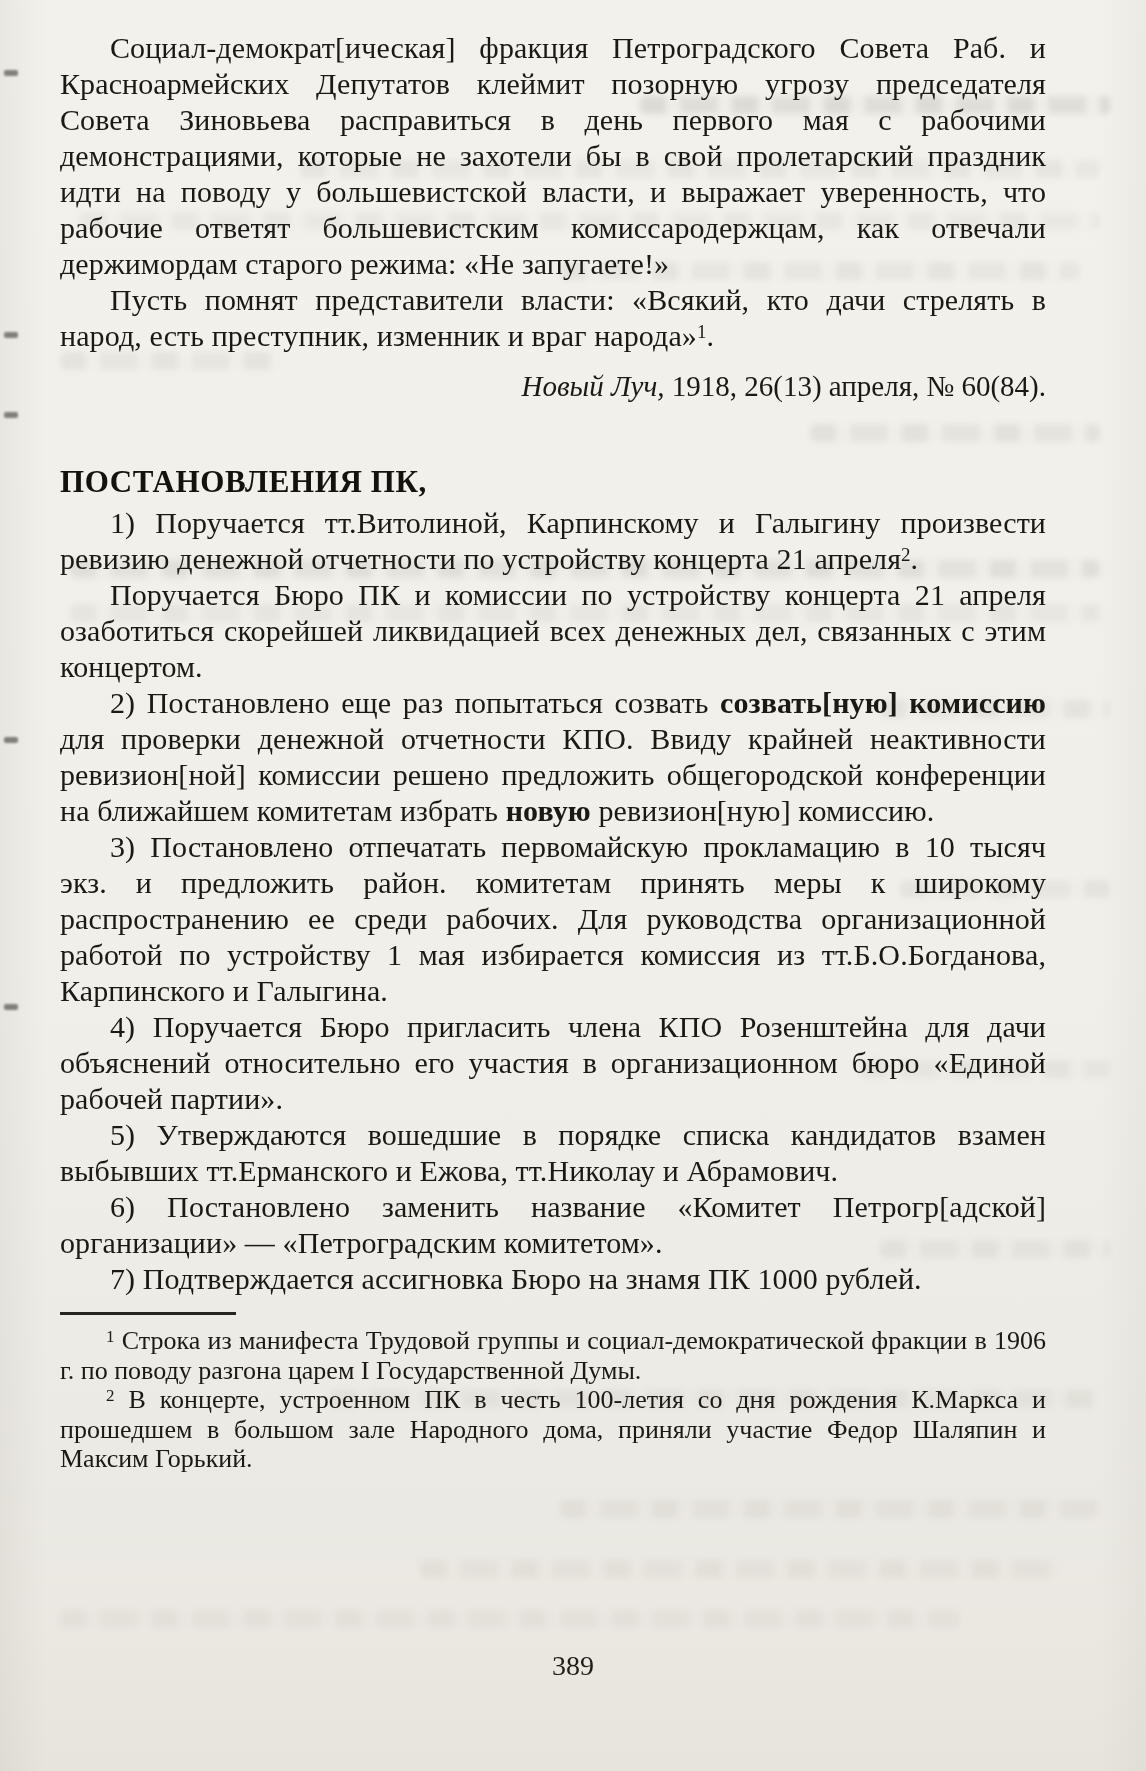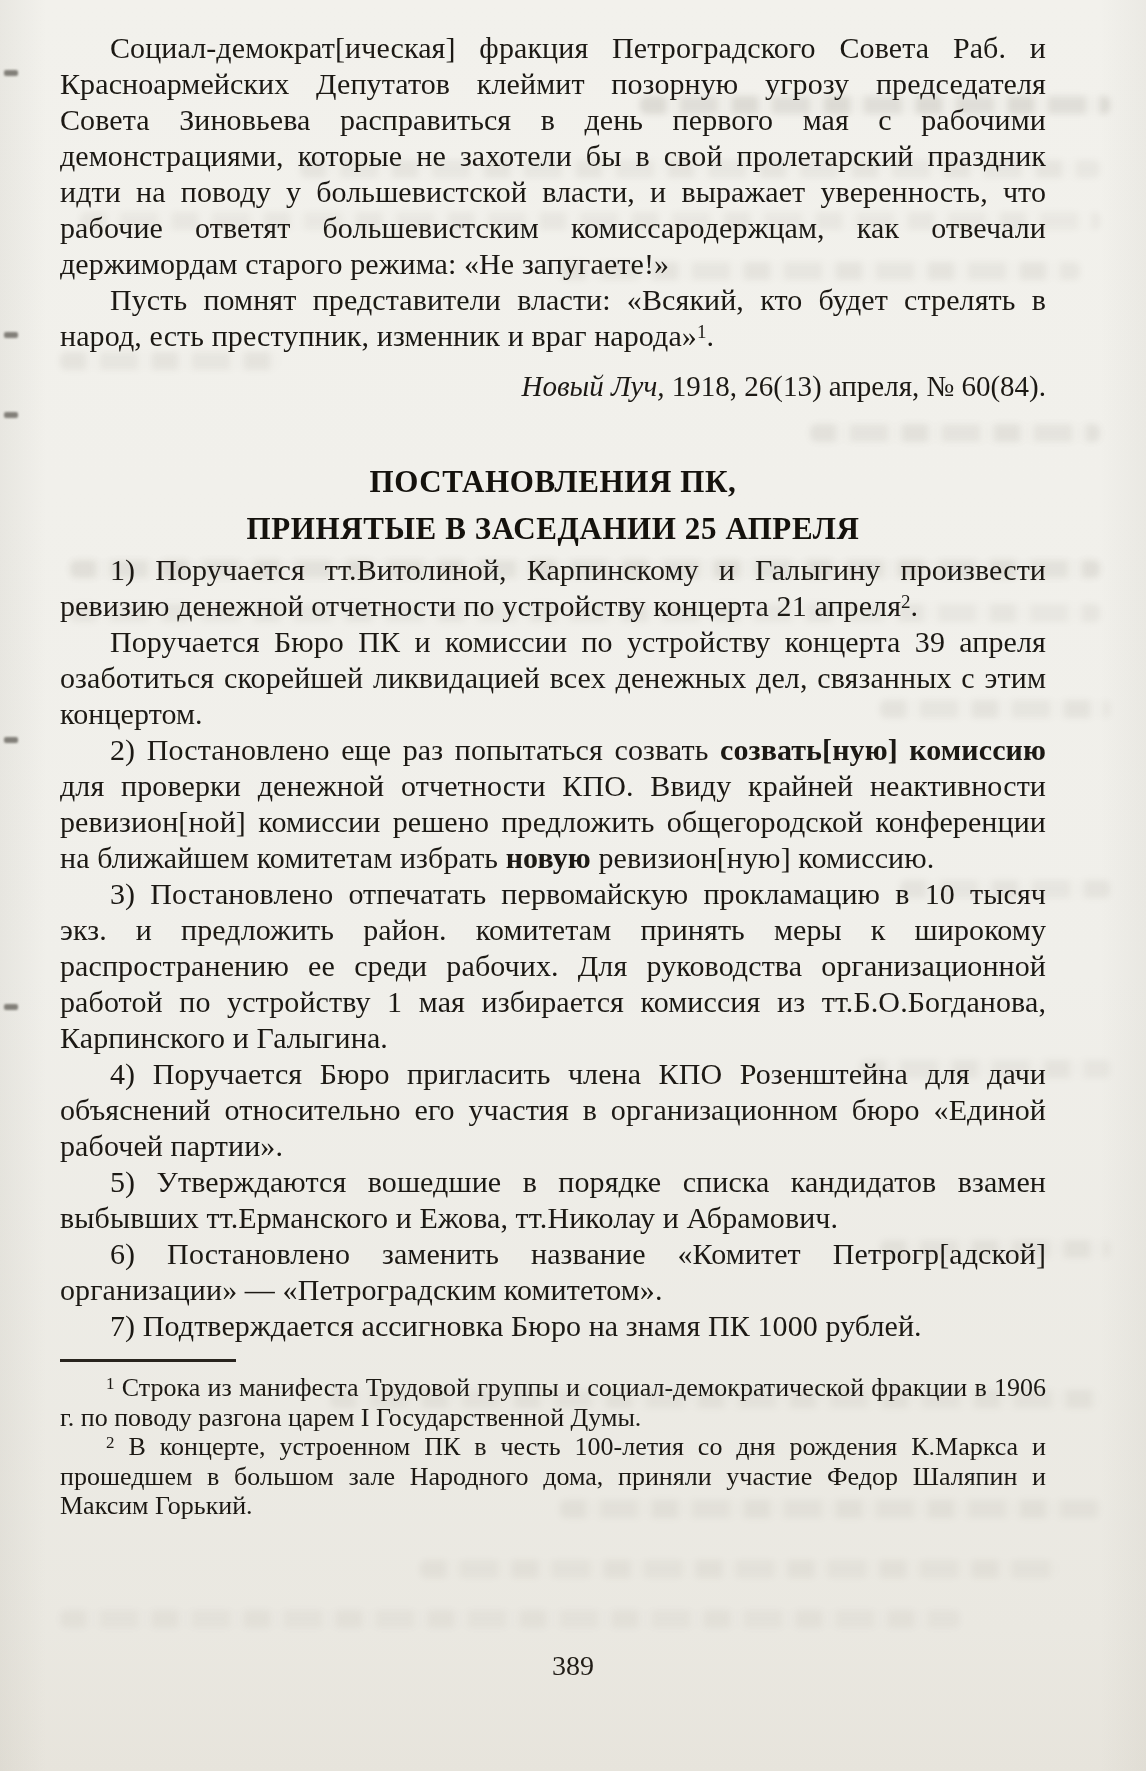--- a/index.html
+++ b/index.html
@@ -54,21 +54,20 @@
 
   .citation {
     margin-top: 14px;
     font-size: 29px; line-height: 36px;
     text-align: right;
   }
   .citation .src { font-weight: normal; font-style: italic; }
 
   .heading {
     margin-top: 54px;
-    text-align: center;
     font-weight: bold;
     font-size: 31px; line-height: 47px;
     letter-spacing: 0.6px;
     color: #15120d;
   }
 
   .body-block { }
 
   .fn-rule {
     margin-top: 15px;
@@ -118,40 +117,39 @@
   <div class="edge-mark" style="top:737px;"></div>
   <div class="edge-mark" style="top:1004px;"></div>
 
   <div class="content">
 
     <p class="body-par">
       <span>Социал-демократ[ическая] фракция Петроградского Совета Раб. и Красноармейских Депутатов клеймит позорную угрозу председателя Совета Зиновьева расправиться в день первого мая с рабочими демонстрациями, которые не захотели бы в свой пролетарский праздник идти на поводу у большевистской власти, и выражает уверенность, что рабочие ответят большевистским комиссародержцам, как отвечали держимордам старого режима: «Не запугаете!»</span>
     </p>
 
     <p class="body-par">
-      <span>Пусть помнят представители власти: «Всякий, кто будет стрелять в народ, есть преступник, изменник и враг народа»</span><sup class="ref">1</sup><span>.</span>
+      <span>Пусть помнят представители власти: «Всякий, кто дачи стрелять в народ, есть преступник, изменник и враг народа»</span><sup class="ref">1</sup><span>.</span>
     </p>
 
     <div class="citation">
       <span class="src">Новый Луч,</span><span> 1918, 26(13) апреля, № 60(84).</span>
     </div>
 
     <div class="heading">
       <div>ПОСТАНОВЛЕНИЯ ПК,</div>
-      <div>ПРИНЯТЫЕ В ЗАСЕДАНИИ 25 АПРЕЛЯ</div>
     </div>
 
     <div class="body-block">
 
       <p class="body-par">
         <span>1) Поручается тт.Витолиной, Карпинскому и Галыгину произвести ревизию денежной отчетности по устройству концерта 21 апреля</span><sup class="ref">2</sup><span>.</span>
       </p>
 
       <p class="body-par">
-        <span>Поручается Бюро ПК и комиссии по устройству концерта 39 апреля озаботиться скорейшей ликвидацией всех денежных дел, связанных с этим концертом.</span>
+        <span>Поручается Бюро ПК и комиссии по устройству концерта 21 апреля озаботиться скорейшей ликвидацией всех денежных дел, связанных с этим концертом.</span>
       </p>
 
       <p class="body-par">
         <span>2) Постановлено еще раз попытаться созвать </span><span class="bold">созвать[ную] комиссию</span><span> для проверки денежной отчетности КПО. Ввиду крайней неактивности ревизион[ной] комиссии решено предложить общегородской конференции на ближайшем комитетам избрать </span><span class="bold">новую</span><span> ревизион[ную] комиссию.</span>
       </p>
 
       <p class="body-par">
         <span>3) Постановлено отпечатать первомайскую прокламацию в 10 тысяч экз. и предложить район. комитетам принять меры к широкому распространению ее среди рабочих. Для руководства организационной работой по устройству 1 мая избирается комиссия из тт.Б.О.Богданова, Карпинского и Галыгина.</span>
       </p>
 

